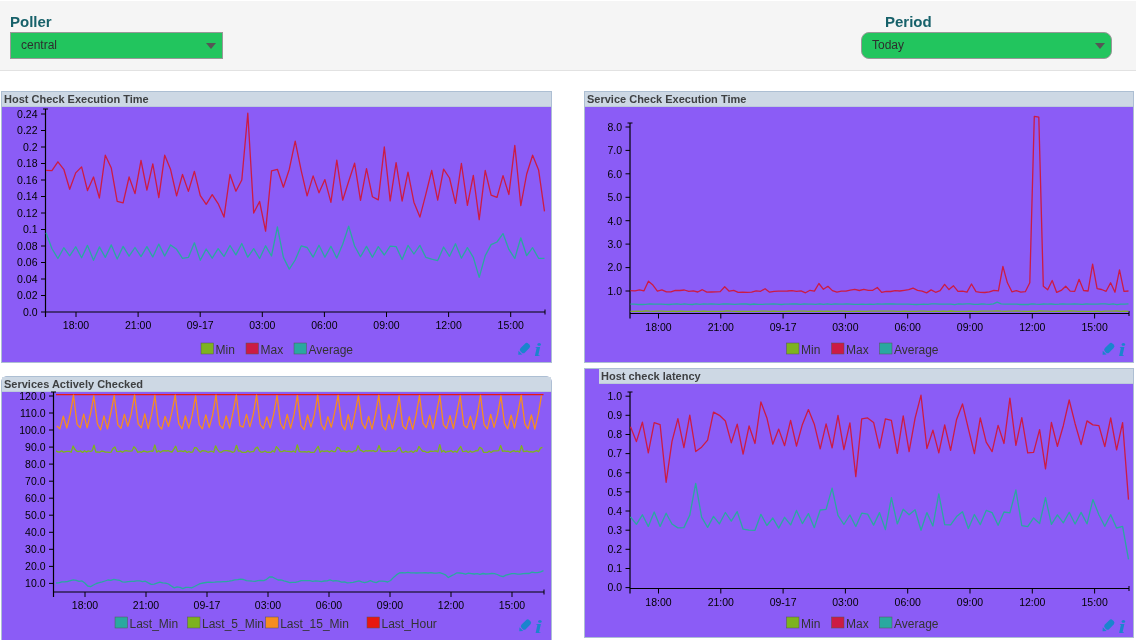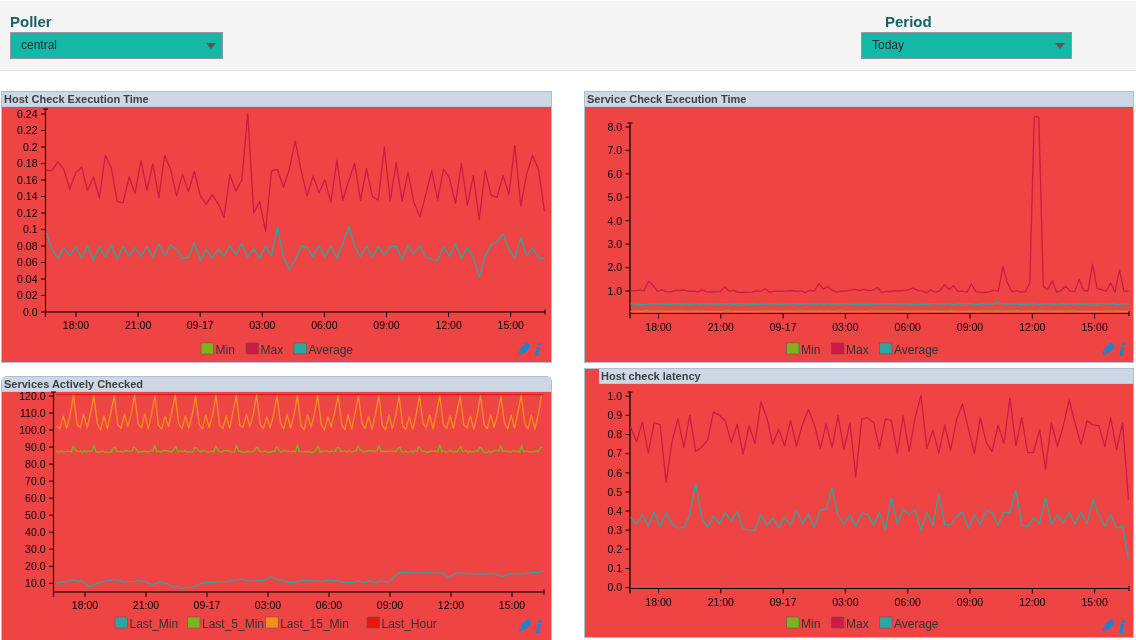--- a/index.html
+++ b/index.html
@@ -1,37 +1,37 @@
 <!DOCTYPE html>
 <html><head><meta charset="utf-8"><style>
 * { margin:0; padding:0; box-sizing:border-box; }
 html,body { width:1136px; height:640px; background:#fff;
   font-family:"Liberation Sans", sans-serif; }
 #page { position:relative; width:1136px; height:640px; overflow:hidden; }
 .topbar { position:absolute; left:0; top:1px; width:1136px; height:70px;
   background:#f5f5f5; border-bottom:1px solid #e2e2e2; }
 .flabel { position:absolute; font-size:15px; font-weight:bold; color:#17616a; }
-.sel { position:absolute; background:#14b8a6; border:1px solid #989898; height:27px;
+.sel { position:absolute; background:#22c55e; border:1px solid #989898; height:27px;
   font-size:12px; color:#2e2e2e; line-height:25px; padding-left:10px; }
 .arr { position:absolute; right:6px; top:10px; width:0; height:0;
   border-left:5.5px solid transparent; border-right:5.5px solid transparent;
   border-top:6px solid #555; }
-.panel { position:absolute; background:#ef4444; border:1px solid #adbfd3; }
+.panel { position:absolute; background:#8b5cf6; border:1px solid #adbfd3; }
 .phead { height:15px; background:#cdd8e4; border-bottom:1px solid #bccadb;
   font-size:11px; font-weight:bold; color:#3e4042; line-height:15px; padding-left:2px; }
 svg text.tk { font-family:"Liberation Sans",sans-serif; font-size:10.5px; fill:#000; }
 svg text.lg { font-family:"Liberation Sans",sans-serif; font-size:12px; fill:#333; }
 </style></head>
 <body>
 <div id="page">
   <div class="topbar"></div>
   <div class="flabel" style="left:10px; top:13px;">Poller</div>
   <div class="sel" style="left:10px; top:32px; width:213px;">central<span class="arr"></span></div>
   <div class="flabel" style="left:885px; top:13px;">Period</div>
-  <div class="sel" style="left:861px; top:32px; width:211px;">Today<span class="arr"></span></div>
+  <div class="sel" style="left:861px; top:32px; width:251px;border-radius:8px;">Today<span class="arr"></span></div>
 
   <div class="panel" style="left:1px; top:91px; width:551px; height:272px;">
     <div class="phead">Host Check Execution Time</div>
     </div>
   <div class="panel" style="left:584px; top:91px; width:550px; height:272px;">
     <div class="phead">Service Check Execution Time</div>
     </div>
   <div class="panel" style="left:1px; top:376px; width:551px; height:270px;border-radius:6px;">
     <div class="phead">Services Actively Checked</div>
     </div>

